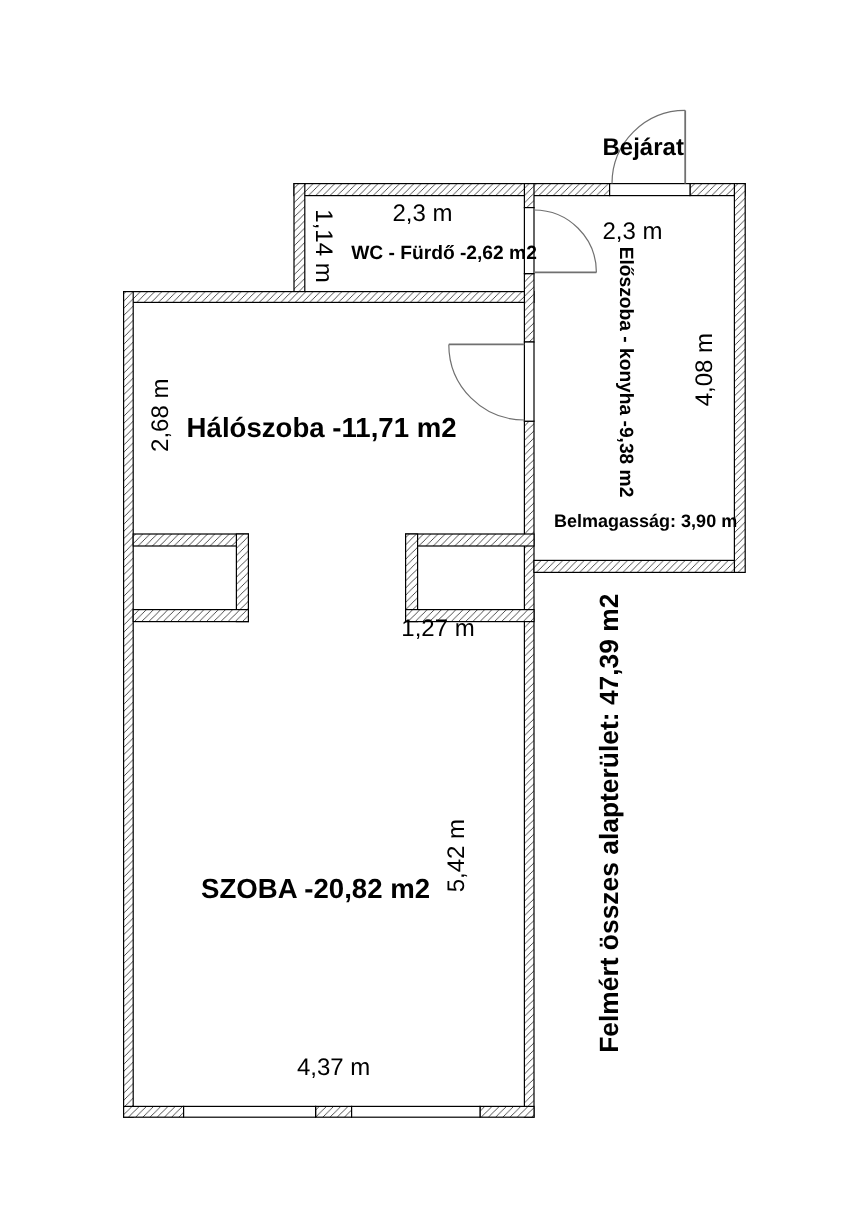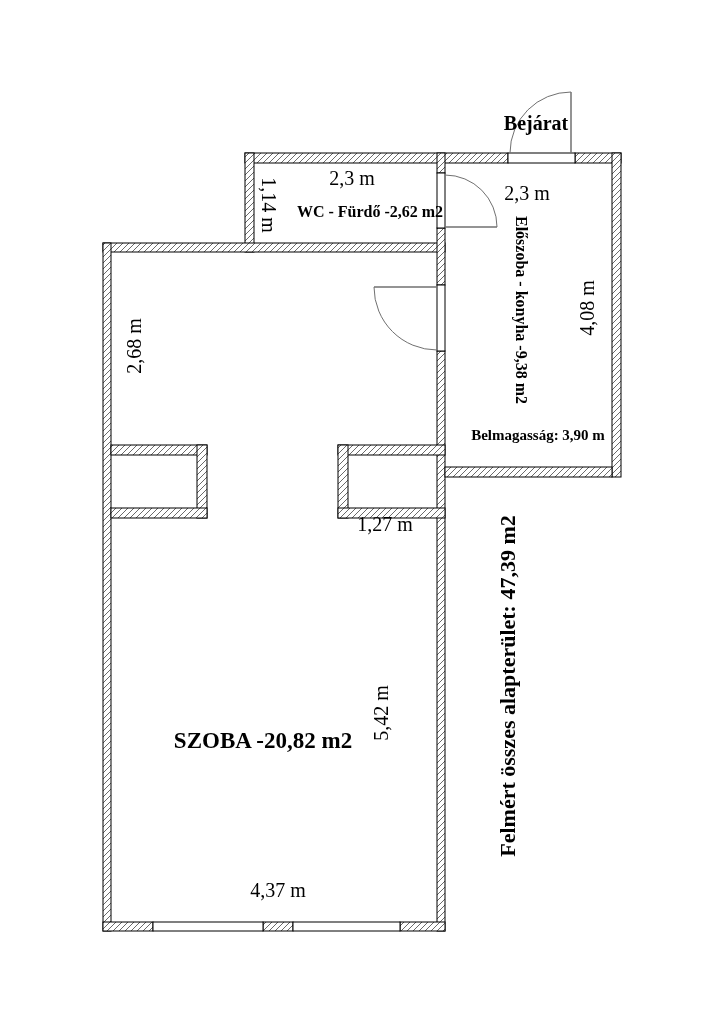--- a/index.html
+++ b/index.html
@@ -1,21 +1,21 @@
 <!DOCTYPE html>
 <html><head>
 <meta charset="utf-8">
 <style>
   html,body{margin:0;padding:0;background:#ffffff;}
   .stage{
     position:relative;
     width:723px;height:1024px;
     background:#ffffff;
     overflow:hidden;
-    font-family:Liberation Serif, serif;
+    font-family:Liberation Sans, sans-serif;
     color:#000000;
     border-radius:31px;
   }
   .plan-svg{position:absolute;left:0;top:0;width:723px;height:1024px;}
   .txt{
     position:absolute;
     white-space:nowrap;
     transform:translate(-50%,-50%);
     color:#000;
     line-height:1.1;
@@ -104,22 +104,23 @@
   <div class="txt fs20" style="left:352px;top:178px;">2,3 m</div>
   <div class="txt fs20 rot-cw" style="left:269px;top:205px;">1,14 m</div>
   <div class="txt bold fs16" style="left:352px;top:212px;margin-left:18px;">WC - Fürdő -2,62 m2</div>
 
   <div class="txt fs20" style="left:527px;top:193px;">2,3 m</div>
   <div class="txt bold fs16 rot-cw" style="left:521px;top:310px;">Előszoba - konyha -9,38 m2</div>
   <div class="txt fs20 rot-ccw" style="left:587px;top:308px;">4,08 m</div>
   <div class="txt bold fs15" style="left:526px;top:435px;margin-left:12px;">Belmagasság: 3,90 m</div>
 
   <div class="txt fs20 rot-ccw" style="left:134px;top:346px;">2,68 m</div>
+  <div class="txt bold fs23" style="left:268px;top:357px;">Hálószoba -11,71 m2</div>
 
-  <div class="txt fs20" style="left:385px;top:524px;text-align:right;">1,27 m</div>
+  <div class="txt fs20" style="left:365px;top:524px;text-align:right;">1,27 m</div>
 
   <div class="txt bold fs23" style="left:263px;top:741px;">SZOBA -20,82 m2</div>
   <div class="txt fs20 rot-ccw" style="left:381px;top:713px;">5,42 m</div>
   <div class="txt fs20" style="left:278px;top:890px;">4,37 m</div>
 
   <div class="txt bold fs22 rot-ccw" style="left:508px;top:686px;">Felmért összes alapterület: 47,39 m2</div>
 
 </div>
 
 </body></html>

